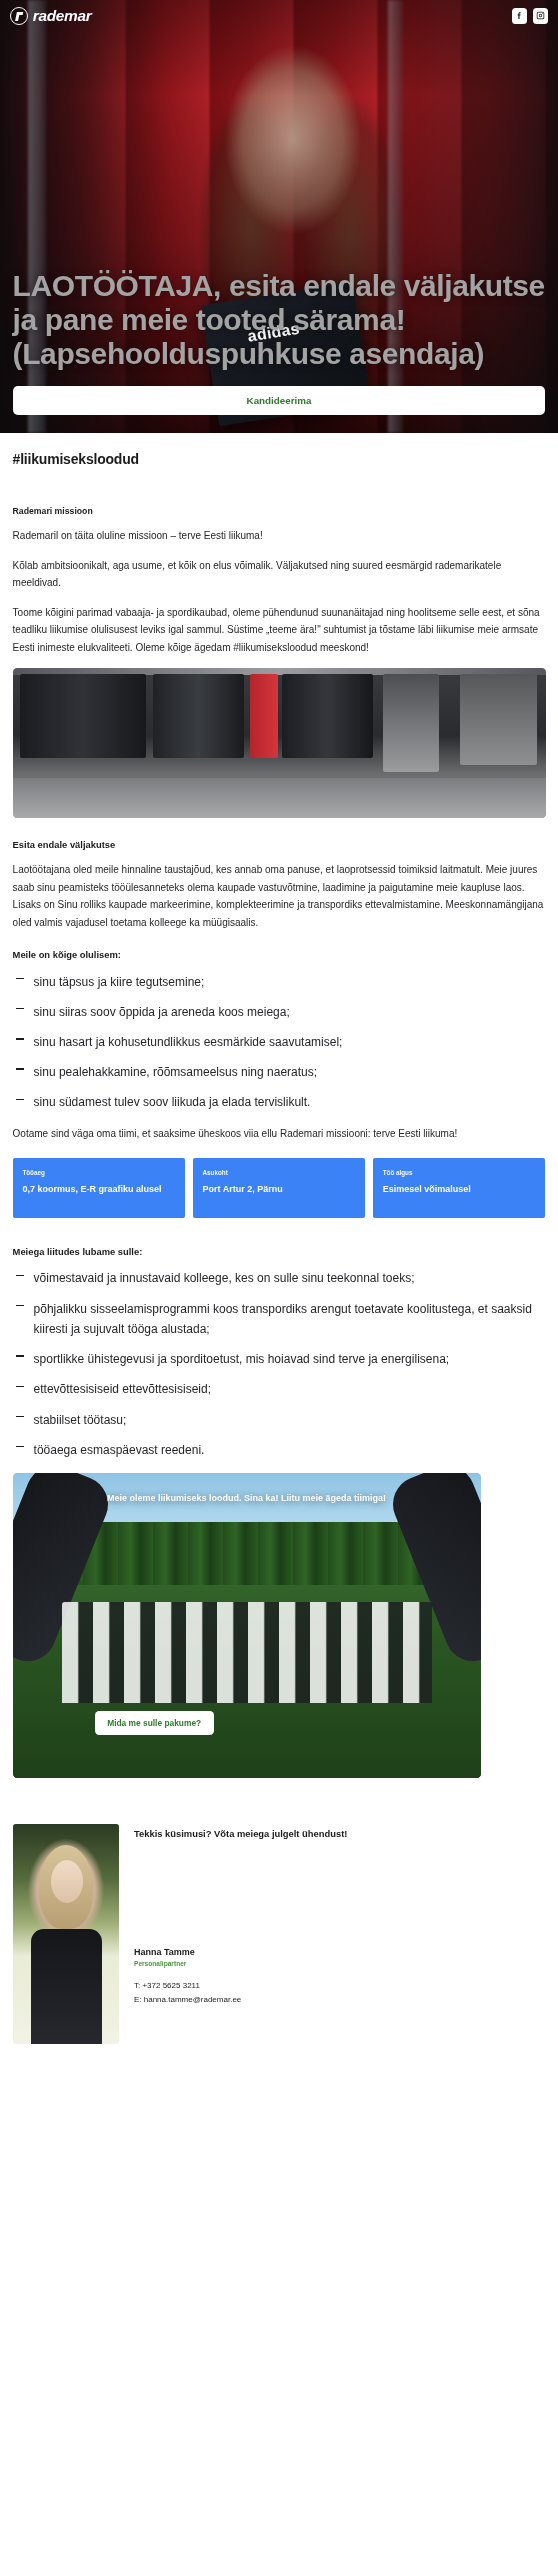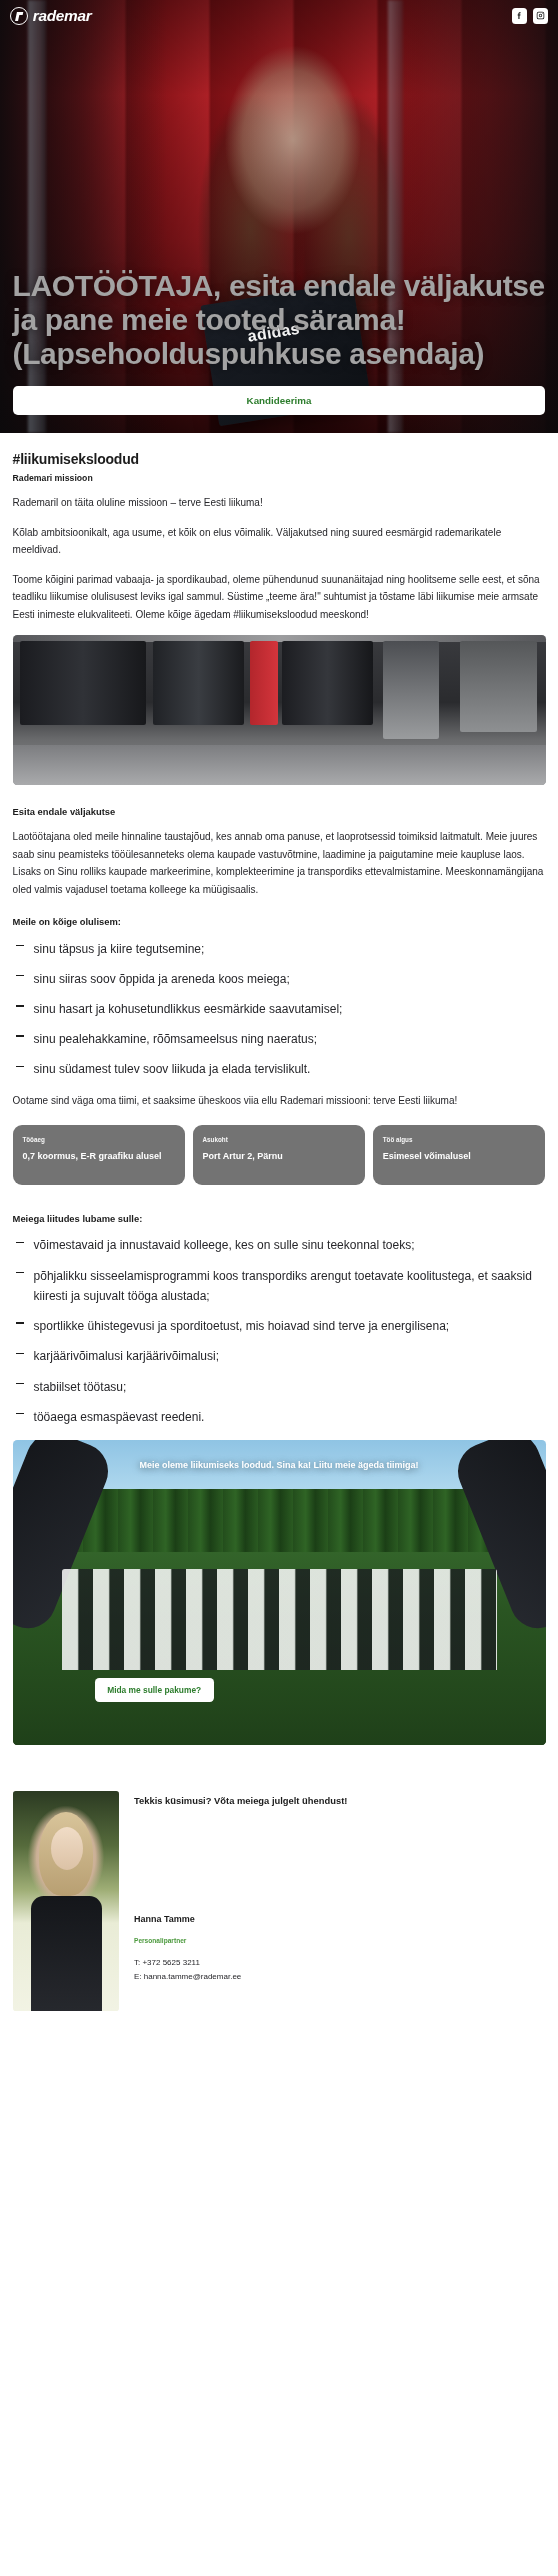--- a/index.html
+++ b/index.html
@@ -117,21 +117,21 @@
     font-size: 9.8px; font-weight: 700;
     font-family: "Liberation Sans", sans-serif;
     cursor: pointer; text-align: center;
   }
 
   
   .content { padding: 18px 12.6px 0 12.6px; }
   .hash-title {
     font-size: 14px; font-weight: 700; color: #1c1c1c;
     letter-spacing: -0.2px;
-    margin-bottom: 6px;
+    margin-bottom: 39px;
   }
   .lead-bold {
     font-size: 8.7px; font-weight: 700; color: #1c1c1c;
     margin-bottom: 11.2px;
   }
   p.body {
     font-size: 10px; line-height: 1.75; color: #26262a;
     margin-bottom: 12px;
   }
   .section-h {
@@ -166,33 +166,33 @@
   .store-photo .light {
     position: absolute; left: 0; right: 0; top: 0; height: 7px;
     background: linear-gradient(90deg, rgba(255,255,255,0.15), rgba(255,255,255,0.5), rgba(255,255,255,0.15));
   }
 
   
   .info-row {
     display: flex; gap: 7.7px; margin: 15.4px 0 28px 0;
   }
   .info-card {
-    flex: 1; background: #737373; border-radius: 9px;
+    flex: 1; background: #3b82f6; border-radius: 2px;
     padding: 11.2px 9.8px 12.6px 9.8px; color: #fff; min-height: 60px;
   }
   .info-label {
     font-size: 6.3px; font-weight: 700; margin-bottom: 6.3px; opacity: .95;
   }
   .info-value {
     font-size: 9px; font-weight: 700; line-height: 1.38;
   }
 
   
   .team-banner {
-    position: relative; width: 533px; height: 305px;
+    position: relative; width: 468px; height: 305px;
     margin: 12.6px 0 25px 0; border-radius: 4.2px; overflow: hidden;
     background:
       linear-gradient(180deg, #8fc4e4 0%, #b6dcf0 20%, #2f4f22 38%, #23401c 55%, #1d3717 100%);
   }
   .team-banner .trees {
     position: absolute; left: 0; right: 0; top: 49px; height: 66px;
     background:
       repeating-linear-gradient(90deg,
         #234d1c 0px, #2f6425 12.6px, #1b3f16 22.3px, #2a5a21 35px);
     filter: blur(0.7px);
@@ -262,21 +262,21 @@
     position: absolute; left: 18px; bottom: 0; width: 71px; height: 115px;
     border-radius: 12.6px 12.6px 0 0;
     background: linear-gradient(180deg, #14161a, #26282d);
   }
   .contact-right { flex: 1; padding-top: 2.8px; }
   .contact-head {
     font-size: 9.4px; font-weight: 700; line-height: 1.65; color: #1c1c1c;
     margin-bottom: 105px;
   }
   .contact-name {
-    font-size: 9px; font-weight: 700; color: #1c1c1c; margin-bottom: 13px;
+    font-size: 9px; font-weight: 700; color: #1c1c1c; margin-bottom: 3px;
   }
   .contact-role {
     font-size: 6.6px; font-weight: 700; color: #4d9a3f; margin-bottom: 12px;
   }
   .contact-line {
     font-size: 8px; color: #26262a; line-height: 1.75;
   }
 </style>
 </head>
 <body>
@@ -361,21 +361,21 @@
       <div class="info-label">Töö algus</div>
       <div class="info-value">Esimesel võimalusel</div>
     </div>
   </div>
 
   <div class="section-h">Meiega liitudes lubame sulle:</div>
   <ul class="dashlist">
     <li>võimestavaid ja innustavaid kolleege, kes on sulle sinu teekonnal toeks;</li>
     <li>põhjalikku sisseelamisprogrammi koos transpordiks arengut toetavate koolitustega, et saaksid kiiresti ja sujuvalt tööga alustada;</li>
     <li>sportlikke ühistegevusi ja sporditoetust, mis hoiavad sind terve ja energilisena;</li>
-    <li>karjäärivõimalusi karjäärivõimalusi;</li>
+    <li>ettevõttesisiseid ettevõttesisiseid;</li>
     <li>stabiilset töötasu;</li>
     <li>tööaega esmaspäevast reedeni.</li>
   </ul>
 
   <div class="team-banner">
     <div class="trees"></div>
     <div class="turf"></div>
     <div class="arch-left"></div>
     <div class="arch-right"></div>
     <div class="team-people"></div>

